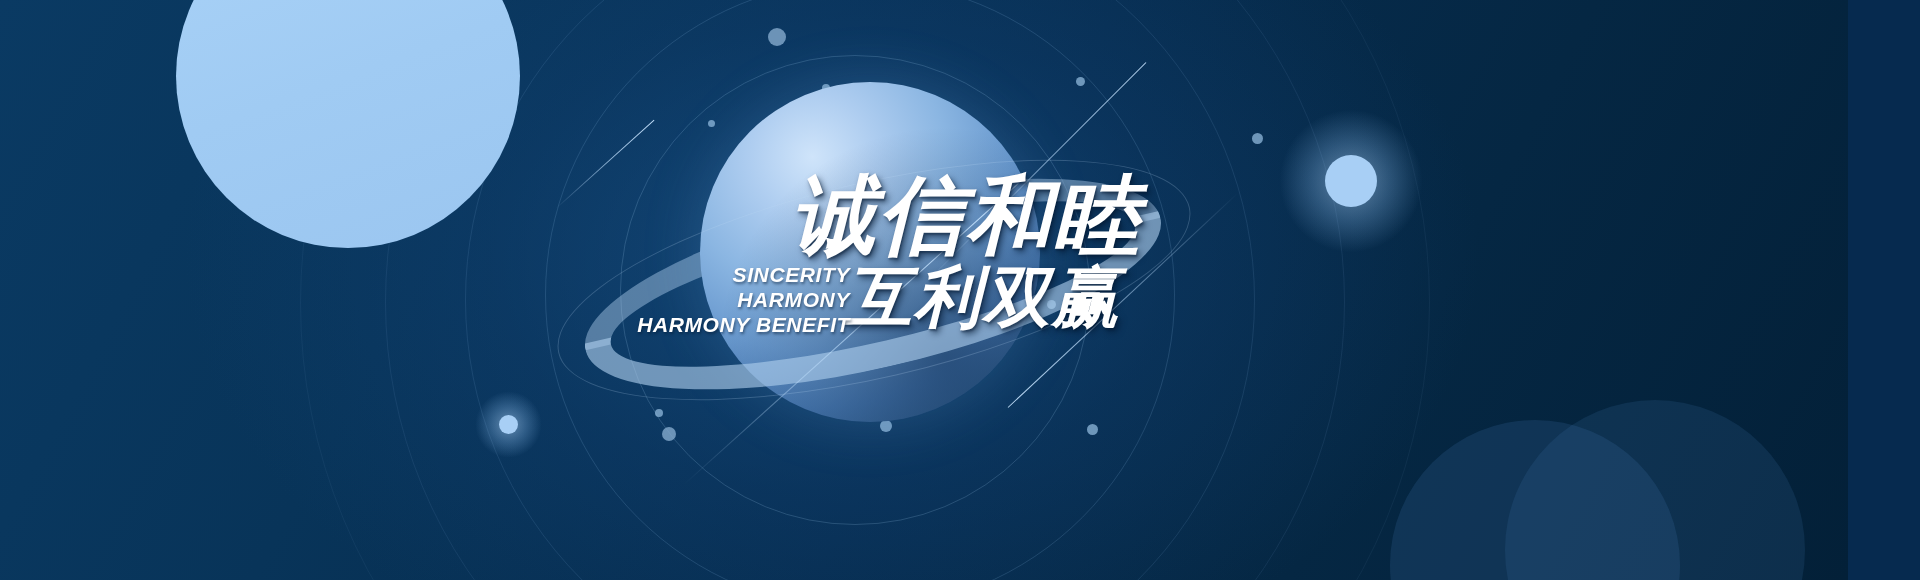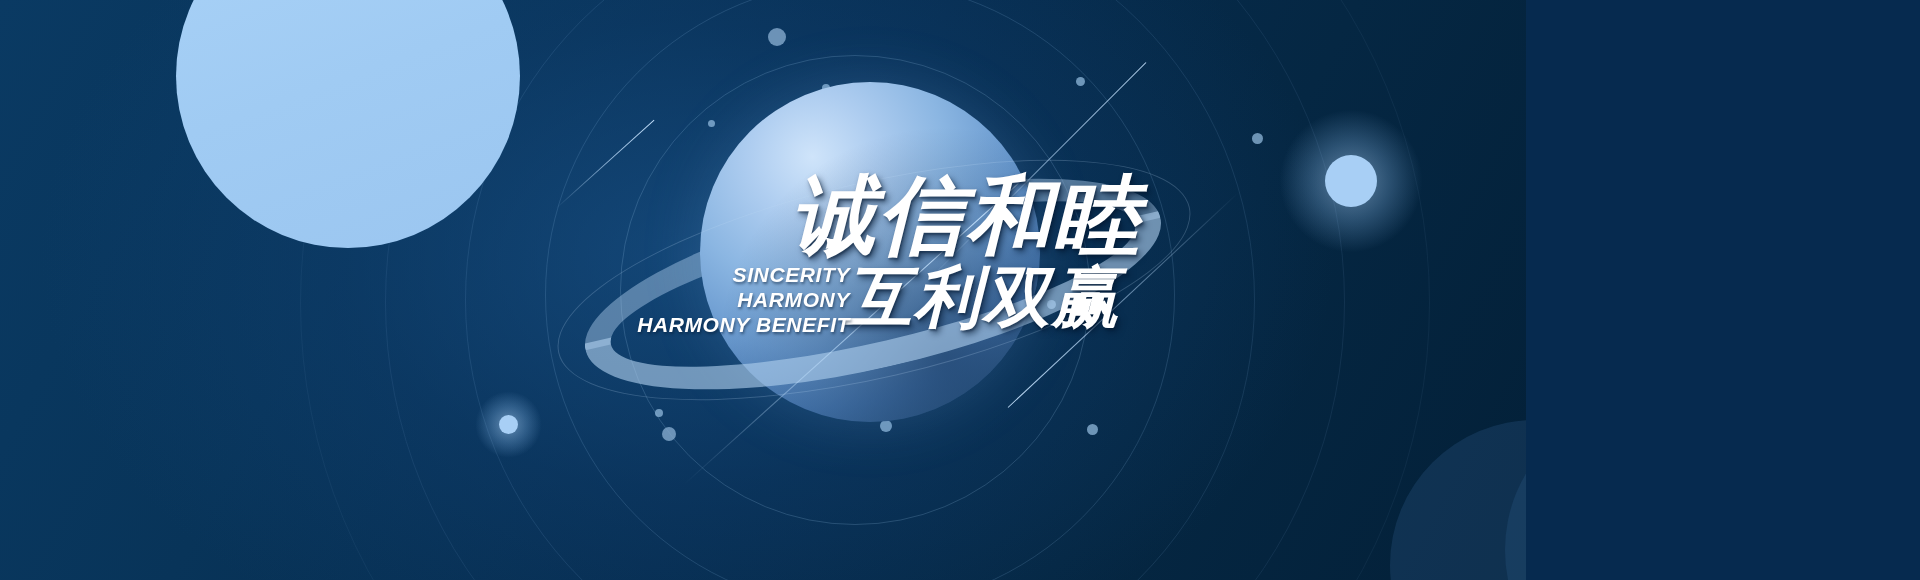--- a/index.html
+++ b/index.html
@@ -1,18 +1,18 @@
 <!DOCTYPE html>
 <html><head>
 <meta charset="utf-8">
 <style>
   html,body{margin:0;padding:0;background:#062a4f;}
   #banner{
     position:relative;
-    width:1526px;height:580px;
+    width:1848px;height:580px;
     overflow:hidden;
     font-family:"Liberation Sans","DejaVu Sans",sans-serif;
     background:
       radial-gradient(ellipse 1100px 760px at 46% 46%, #0c406f 0%, #0a3864 32%, #083055 58%, #052a4a 78%, #042votes 100%),
       linear-gradient(115deg,#083458 0%,#073055 28%,#062a4c 55%,#042444 80%,#03203c 100%);
     background-color:#062a4f;
   }
   
   .bg-base{
     position:absolute;inset:0;

